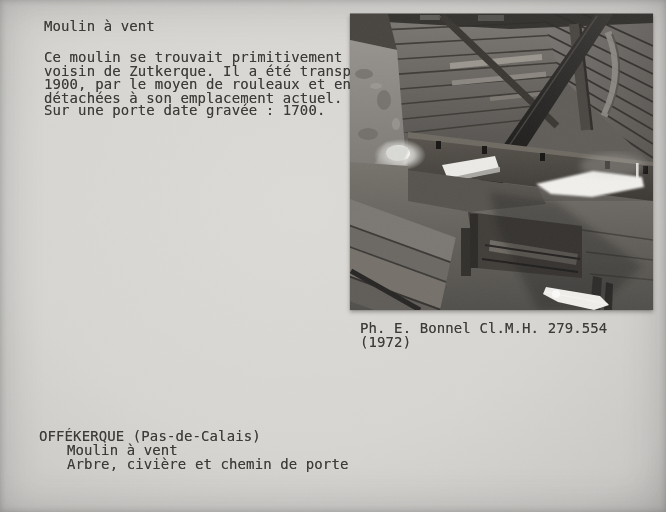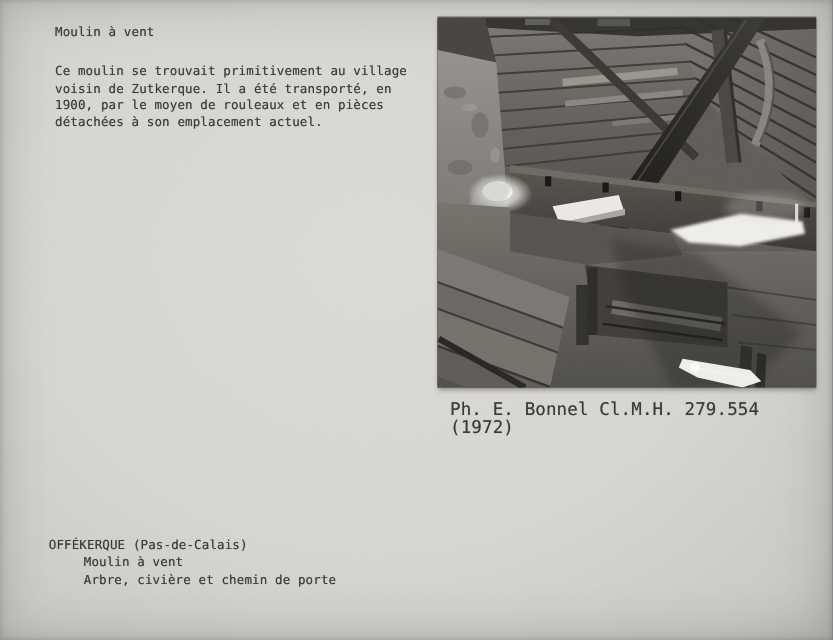--- a/index.html
+++ b/index.html
@@ -9,21 +9,21 @@
     margin:0 auto;
     background:
       radial-gradient(ellipse at 45% 40%, #dcdbd8 0%, #d7d6d3 55%, #cbcac7 88%, #bebdba 100%);
     box-shadow: inset 0 0 40px rgba(60,60,58,.25), inset 0 0 6px rgba(40,40,38,.25);
     overflow:hidden;
     font-family:"DejaVu Sans Mono","Liberation Mono",monospace;
     color:#3a3936;
   }
   .typew{
     position:absolute;
-    font-size:10px;
+    font-size:14px;
     line-height:13.5px;
     letter-spacing:.1px;
     white-space:pre-line;
     text-shadow:0 0 .6px rgba(58,57,54,.55);
   }
   .title{left:44px;top:20px;}
   .body{left:44px;top:51px;}
   .note{left:44px;top:104px;}
   .caption{left:360px;top:322px;font-size:14px;}
   .footer-location{left:39px;top:430px;text-align:center;}
@@ -40,20 +40,21 @@
 </head>
 <body>
 
 <div class="scan">
 
   <div class="typew title">Moulin à vent</div>
   <div class="typew body">Ce moulin se trouvait primitivement au village
 voisin de Zutkerque. Il a été transporté, en
 1900, par le moyen de rouleaux et en pièces
 détachées à son emplacement actuel.</div>
+  <div class="typew note">Sur une porte date gravée : 1700.</div>
 
   <div class="photo">
     <svg width="303" height="296" viewBox="0 0 303 296">
       <defs>
         <linearGradient id="gCeil" x1="0" y1="0" x2="0" y2="1">
           <stop offset="0" stop-color="#7b7772"></stop>
             <stop offset="1" stop-color="#565350"></stop>
         </linearGradient>
         <linearGradient id="gRight" x1="0" y1="0" x2="1" y2="1">
           <stop offset="0" stop-color="#7a7673"></stop>

